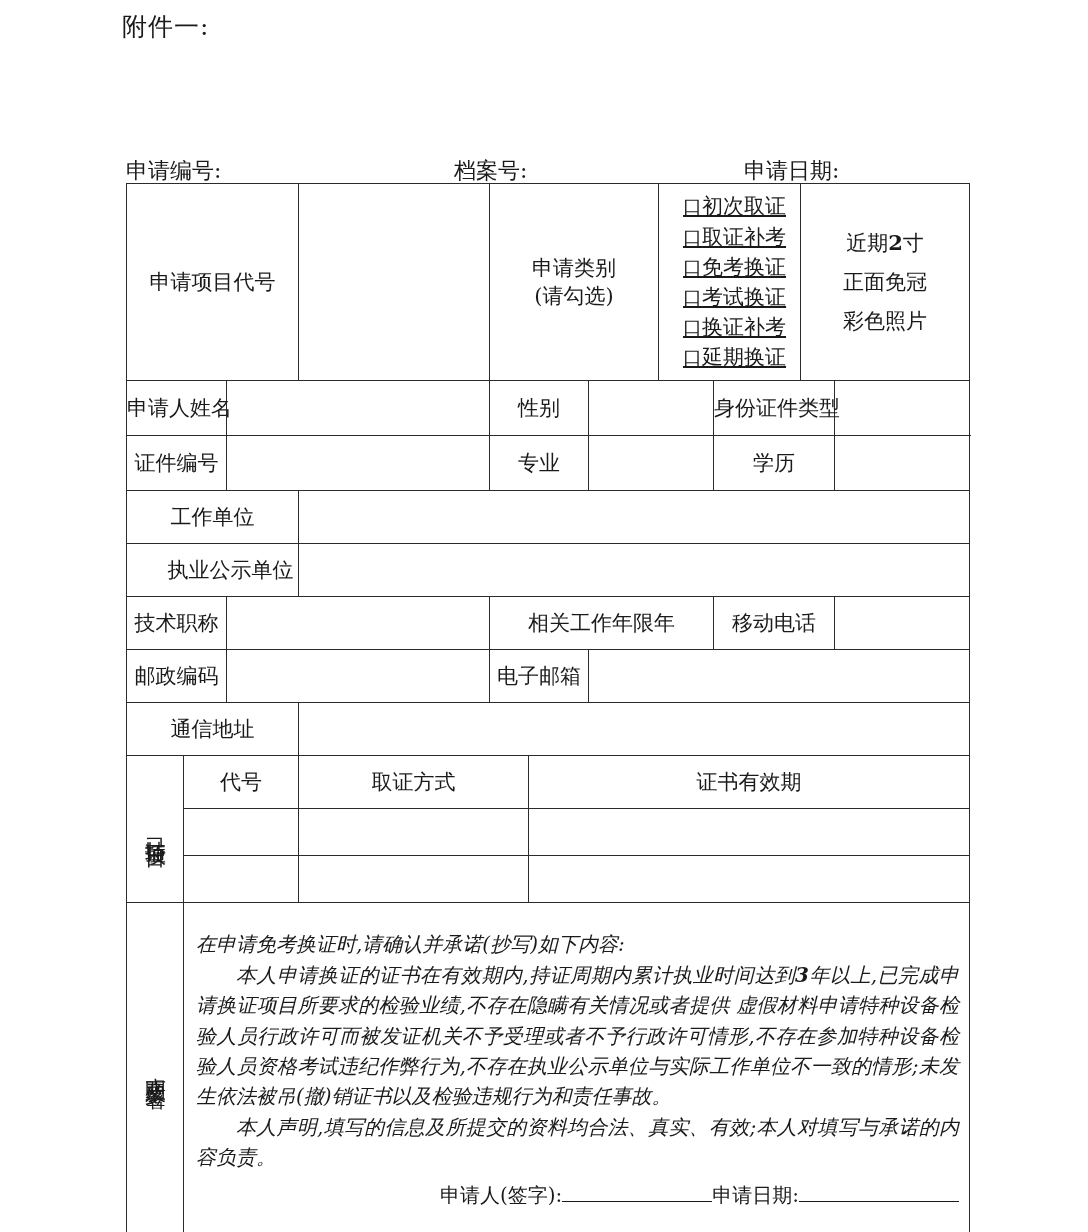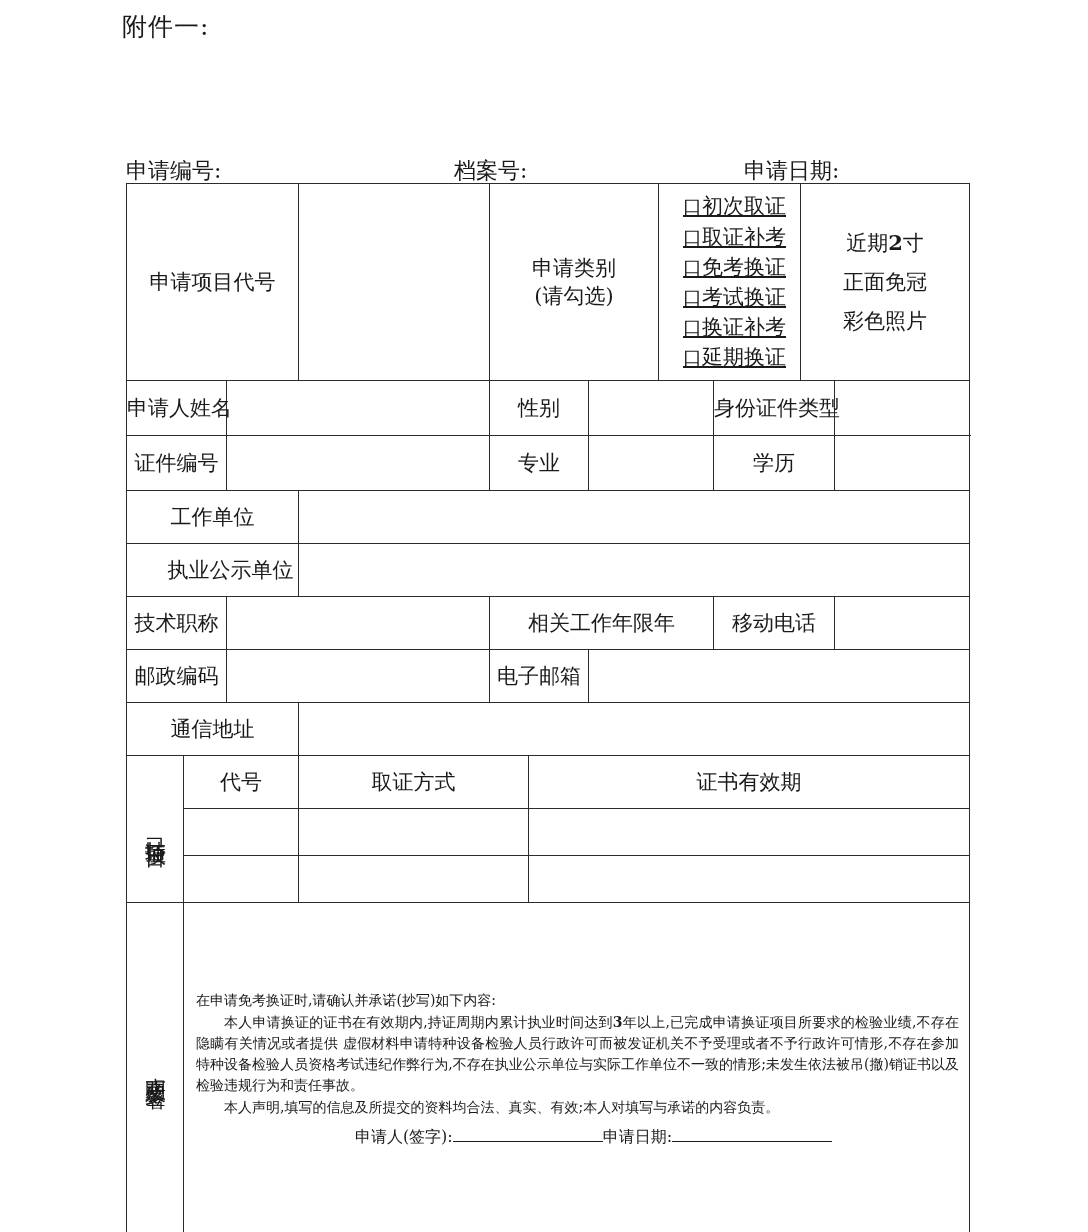--- a/index.html
+++ b/index.html
@@ -133,34 +133,36 @@
   }
 
   
   .decl-cell {
     text-align: left;
     vertical-align: top;
     padding: 12px 10px 10px 12px !important;
     height: 310px;
   }
   .decl-p {
-    font-size: 14px;
+    font-size: 20px;
     line-height: 1.52;
     margin: 0;
     text-align: justify;
     letter-spacing: 0px;
+    font-style: italic;
   }
   .decl-indent { text-indent: 2em; }
   .decl-p b { font-weight: bold; }
   .sign-line {
-    font-size: 16px;
+    font-size: 20px;
     line-height: 1.6;
     margin: 6px 0 0 0;
     text-indent: 2em;
     white-space: nowrap;
+    text-align: right;
   }
   .blank-underline {
     display: inline-block;
     border-bottom: 1px solid #1a1a1a;
     vertical-align: baseline;
   }
   .ul-sign { width: 150px; }
   .ul-date { width: 160px; }
 </style>
 </head>

